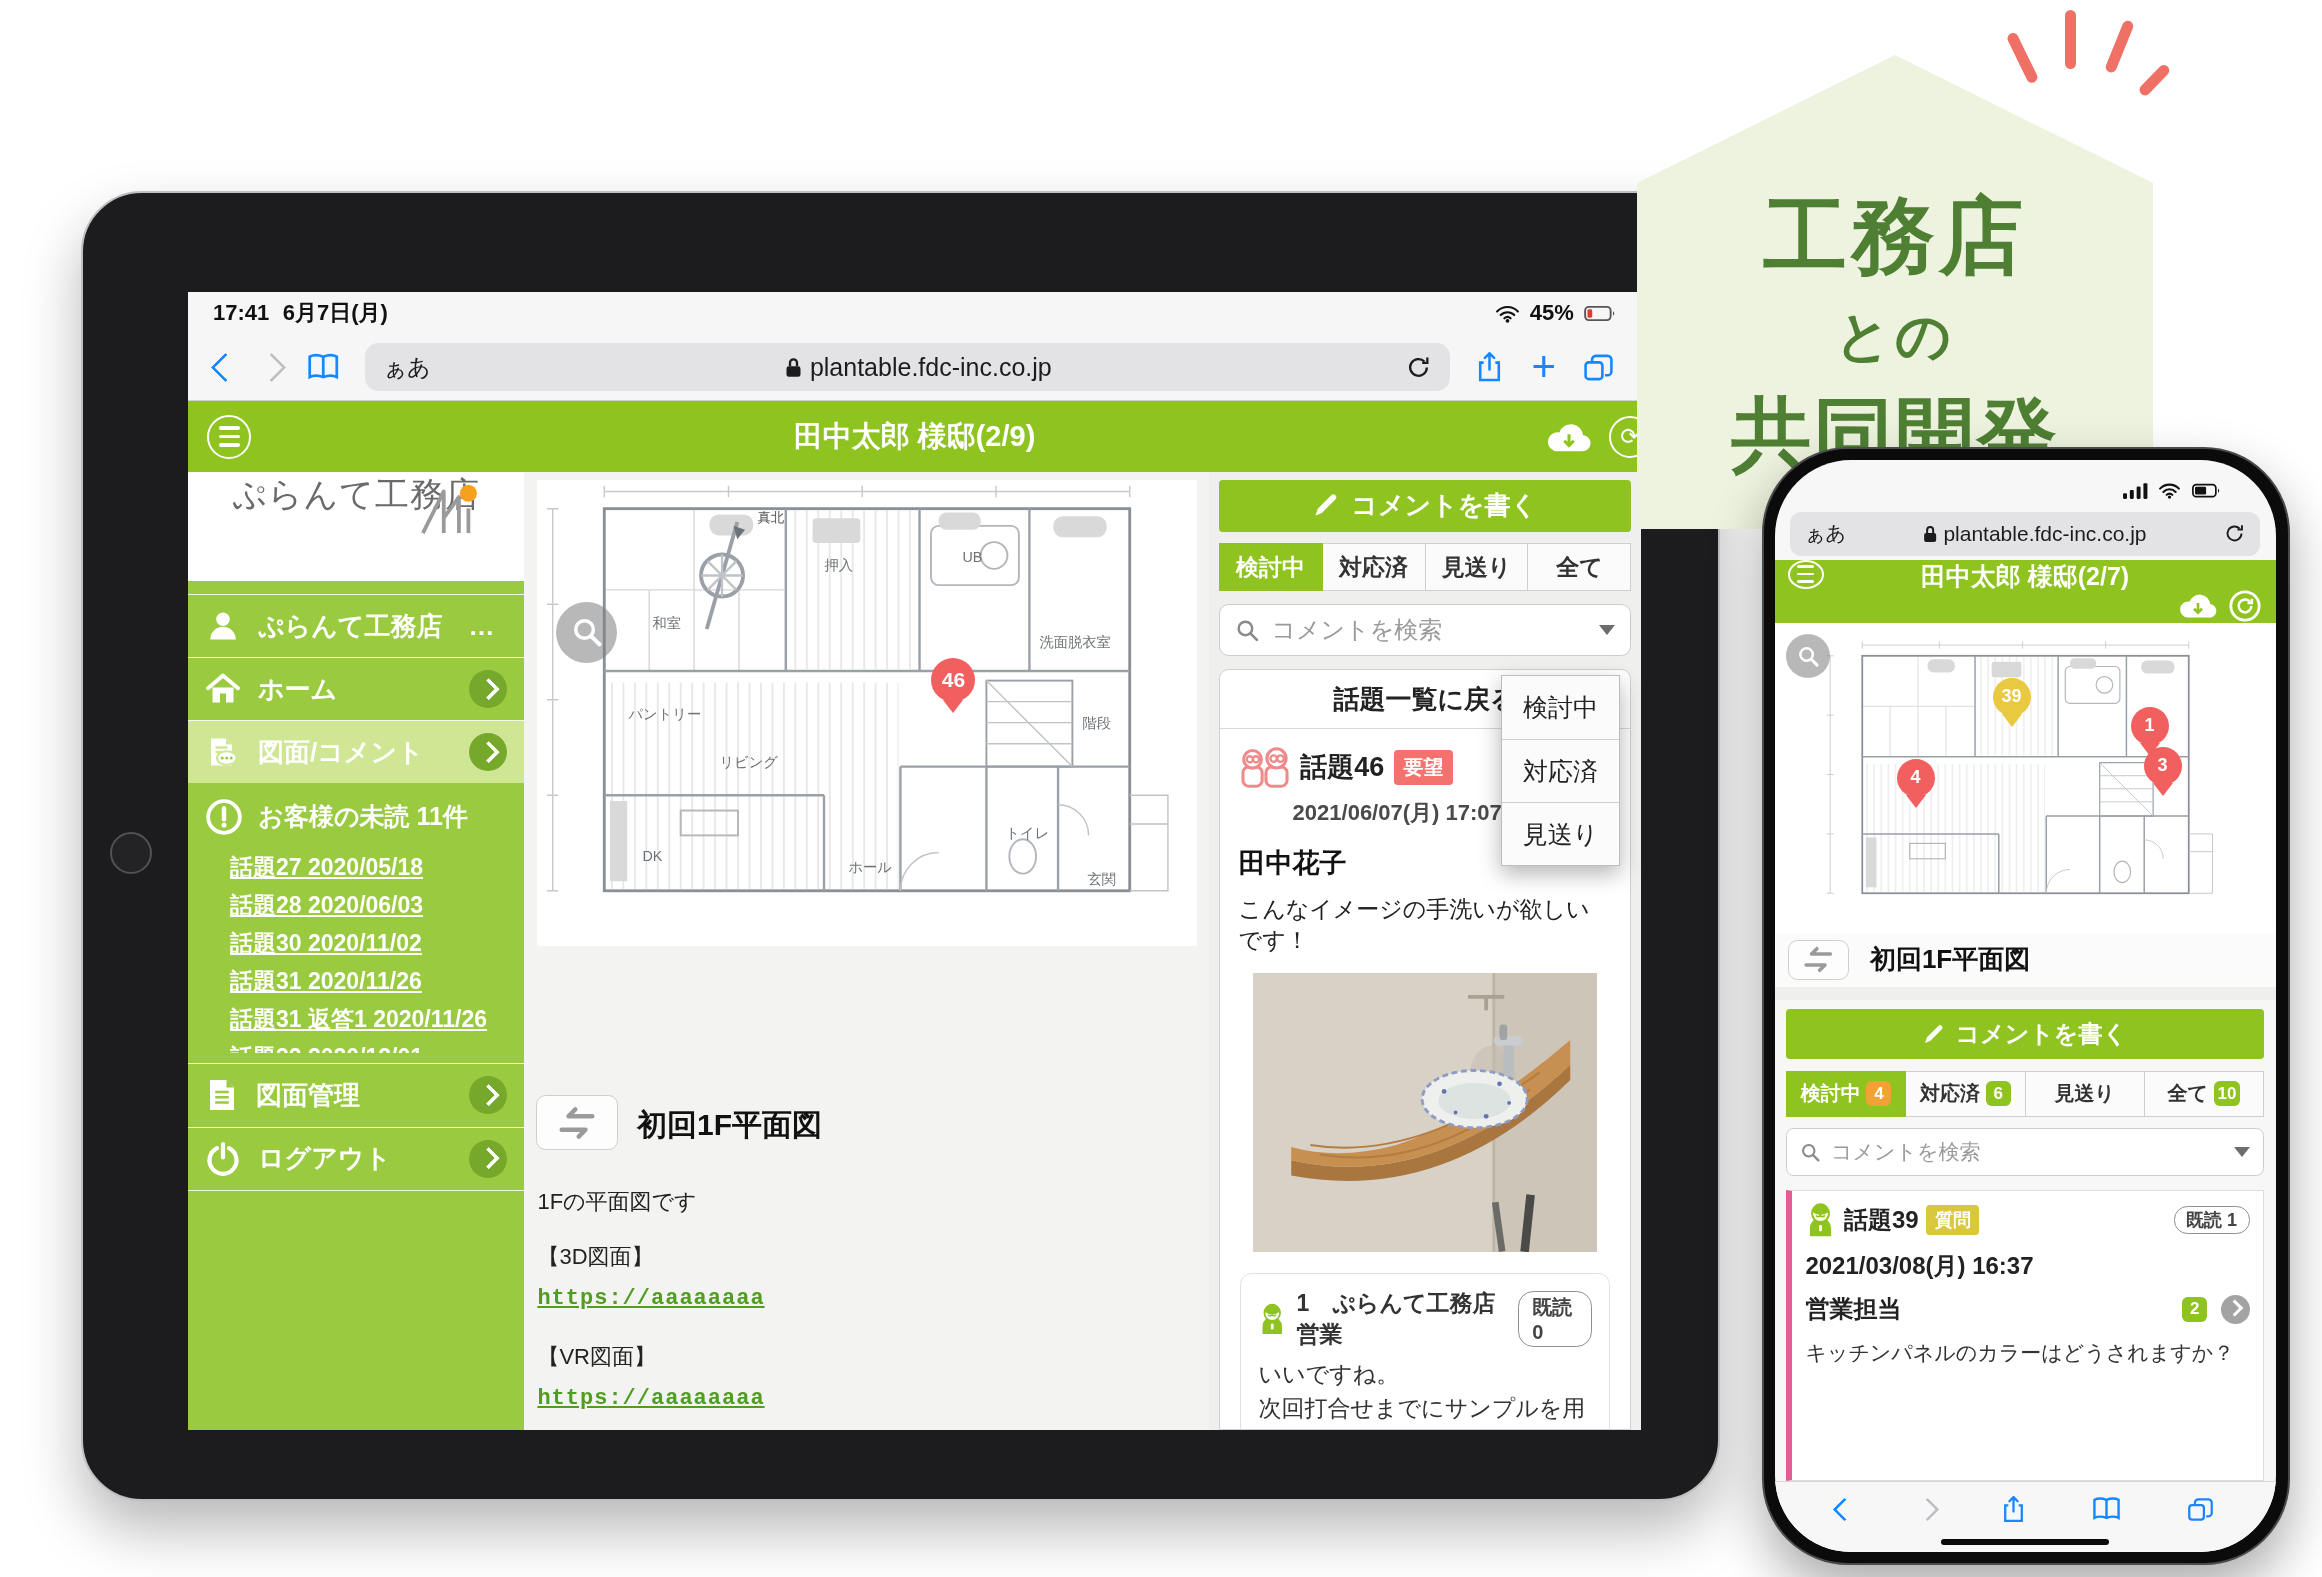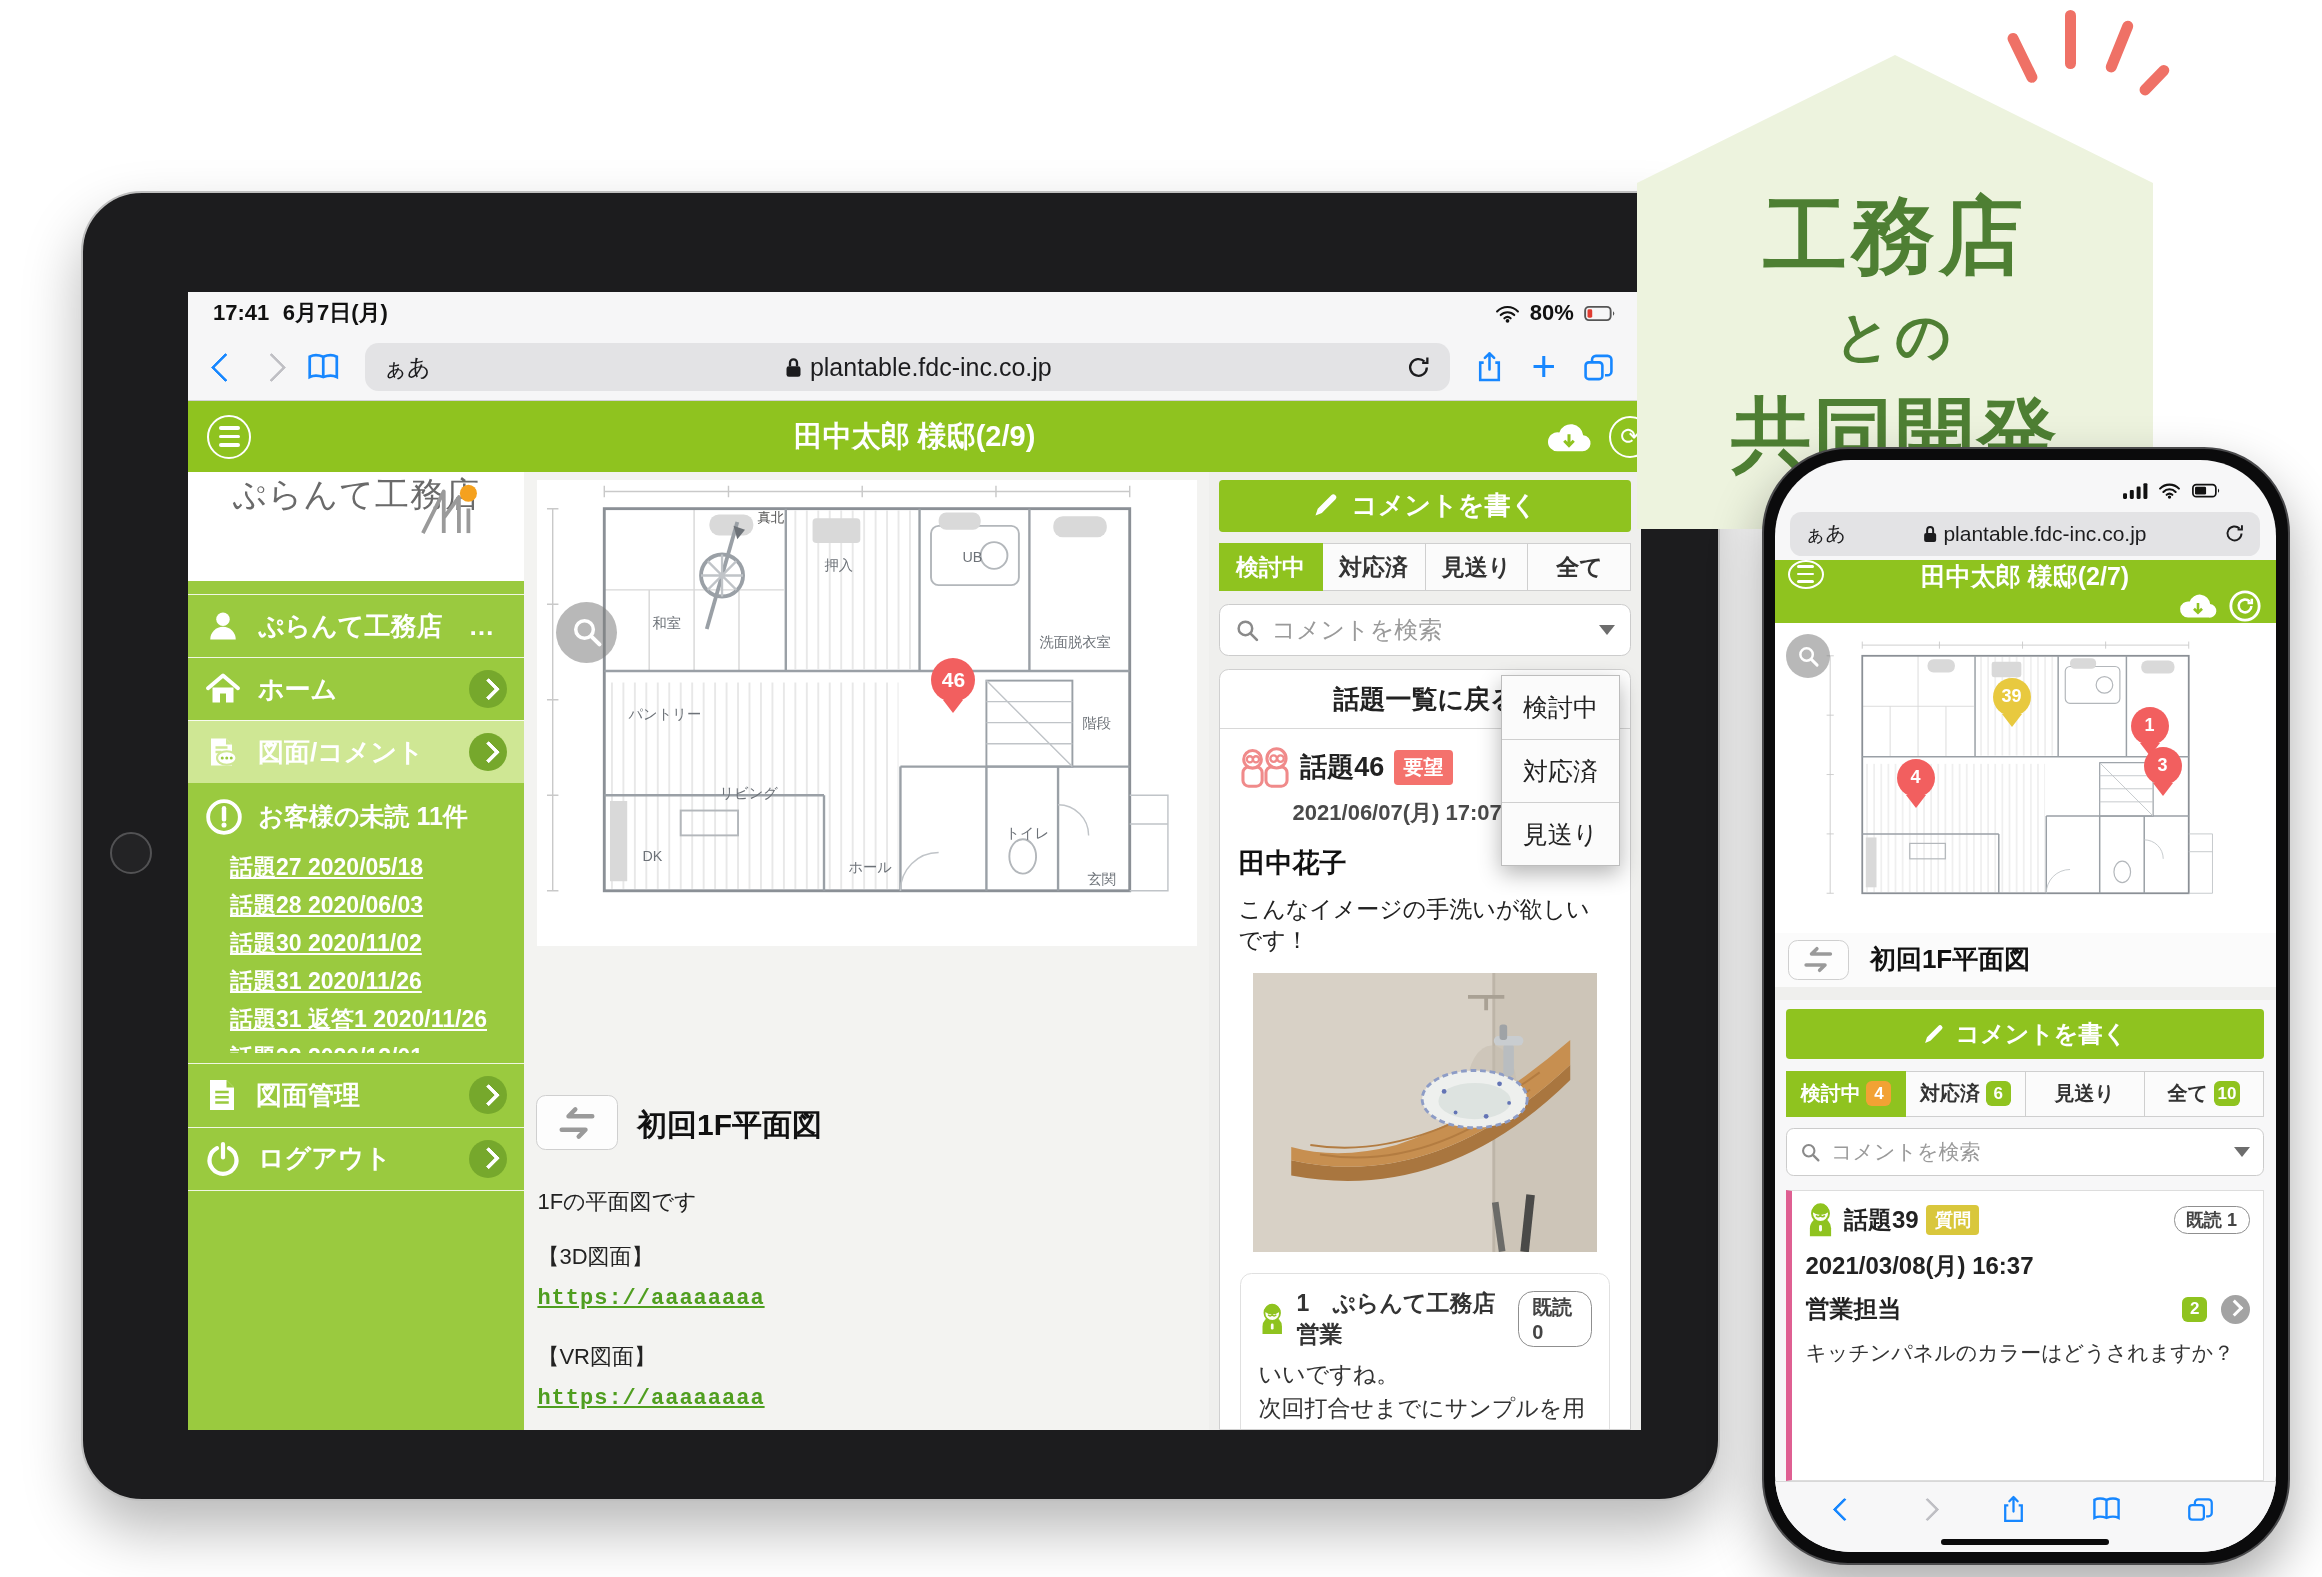--- a/index.html
+++ b/index.html
@@ -202,21 +202,21 @@
       <div class="statusbar">
         <span>17:41</span>
         <span style="width:13.4px"></span>
         <span>6月7日(月)</span>
         <span class="sp"></span>
         <span class="right">
           <svg width="25" height="19" viewBox="0 0 24 18">
               <path d="M2 7a14 14 0 0 1 20 0M5.5 10.5a9 9 0 0 1 13 0M9 13.6a4.5 4.5 0 0 1 6 0" fill="none" stroke="#111" stroke-width="2" stroke-linecap="round"></path>
               <circle cx="12" cy="16" r="1.8" fill="#111"></circle>
             </svg>
-          <span>80%</span>
+          <span>45%</span>
           <svg width="32.5" height="17" viewBox="0 0 34 18">
               <rect x="1" y="2" width="27" height="14" rx="4" fill="none" stroke="#555" stroke-width="2"></rect>
               <rect x="3.5" y="4.5" width="5" height="9" rx="1.5" fill="#e03b30"></rect>
               <path d="M30.5 6.5v5a3 3 0 0 0 0-5z" fill="#555"></path>
             </svg>
         </span>
       </div>
 
       <div class="toolbar">
         <span class="navchev"></span>
@@ -358,21 +358,21 @@
                 <path d="M22 19v22M11 30h22M14.5 22.5l15 15M14.5 37.5l15-15" stroke="#c0c4c8" stroke-width="1.2"></path>
                 <path d="M28 4l6 2-4 5z" fill="#6d7278"></path>
               </svg>
             <span class="roomlbl" style="left:220px;top:29px;font-size:13.4px;color:#555">真北</span>
 
             <span class="roomlbl" style="left:115px;top:134px">和室</span>
             <span class="roomlbl" style="left:287px;top:76px">押入</span>
             <span class="roomlbl" style="left:91px;top:225px">パントリー</span>
             <span class="roomlbl" style="left:425px;top:69px">UB</span>
             <span class="roomlbl" style="left:502px;top:153px">洗面脱衣室</span>
-            <span class="roomlbl" style="left:182px;top:304px">リビング</span>
+            <span class="roomlbl" style="left:182px;top:273px">リビング</span>
             <span class="roomlbl" style="left:545px;top:234px">階段</span>
             <span class="roomlbl" style="left:105px;top:368px">DK</span>
             <span class="roomlbl" style="left:311px;top:378px">ホール</span>
             <span class="roomlbl" style="left:468px;top:344px">トイレ</span>
             <span class="roomlbl" style="left:550px;top:390px">玄関</span>
 
             <div class="maglens">
               <svg width="32.5" height="32.5" viewBox="0 0 24 24">
                   <circle cx="10" cy="10" r="6.5" fill="none" stroke="#fff" stroke-width="2.6"></circle>
                   <path d="M15 15l6 6" stroke="#fff" stroke-width="3" stroke-linecap="round"></path>

